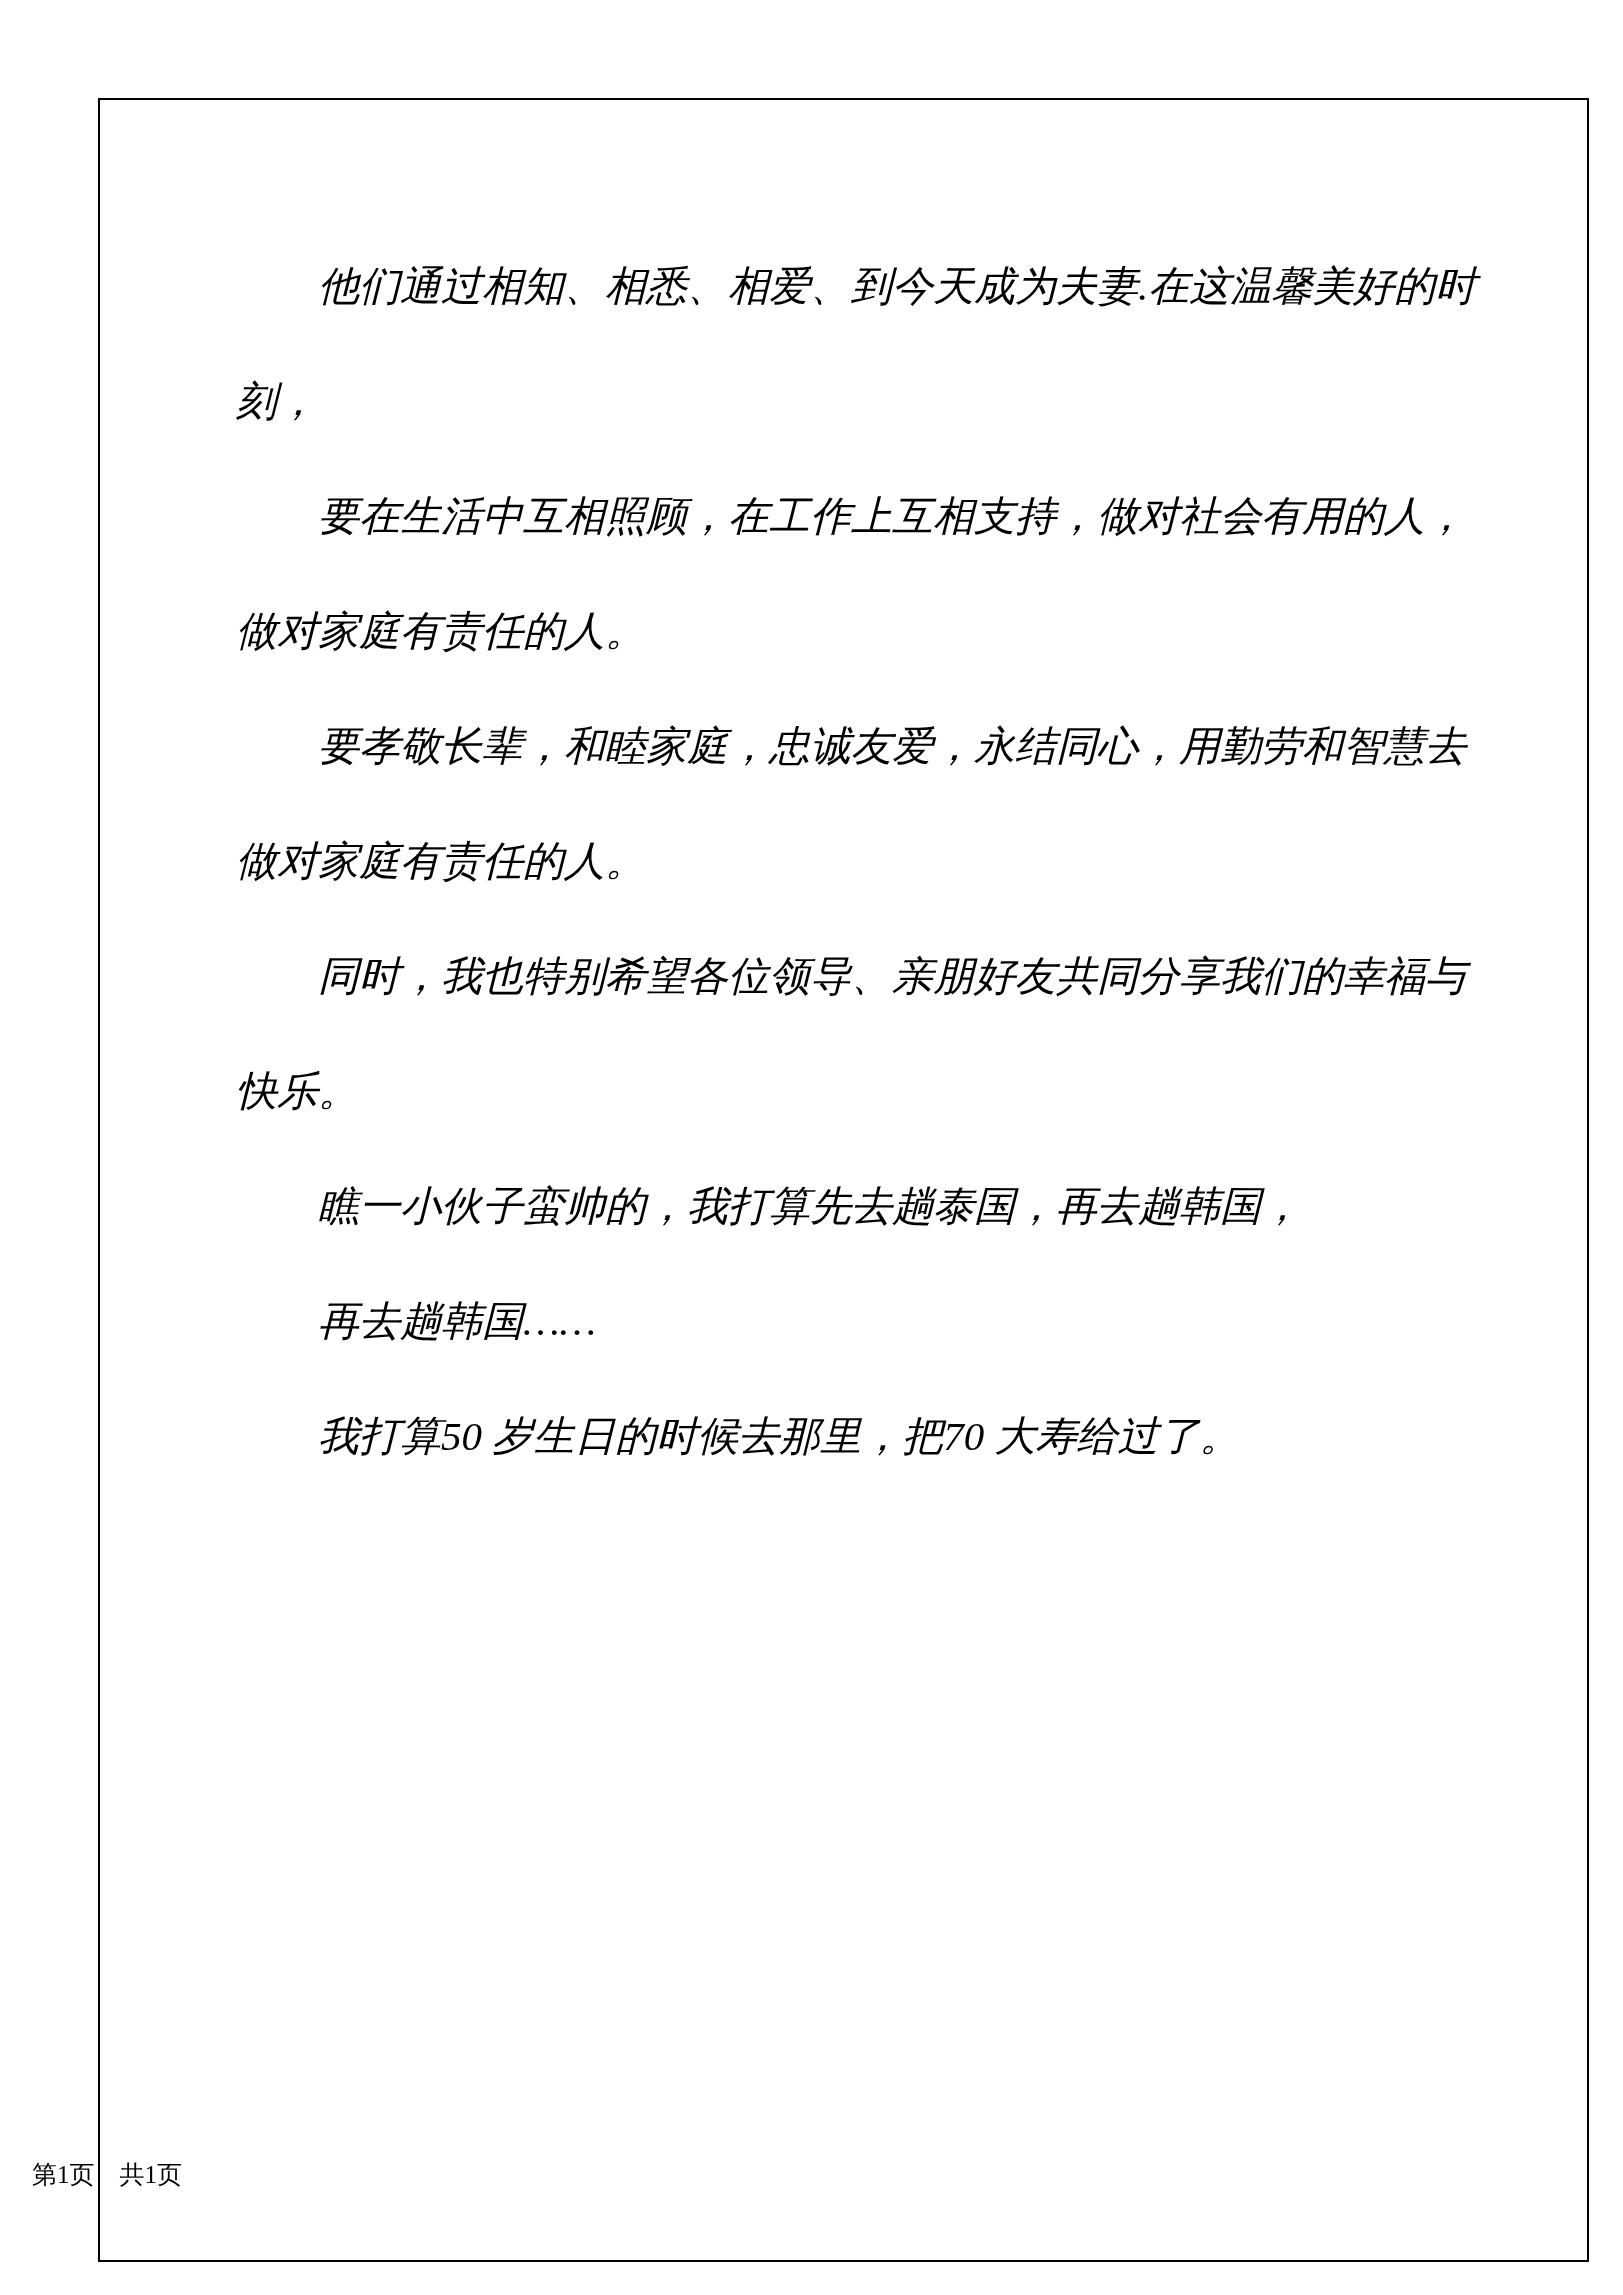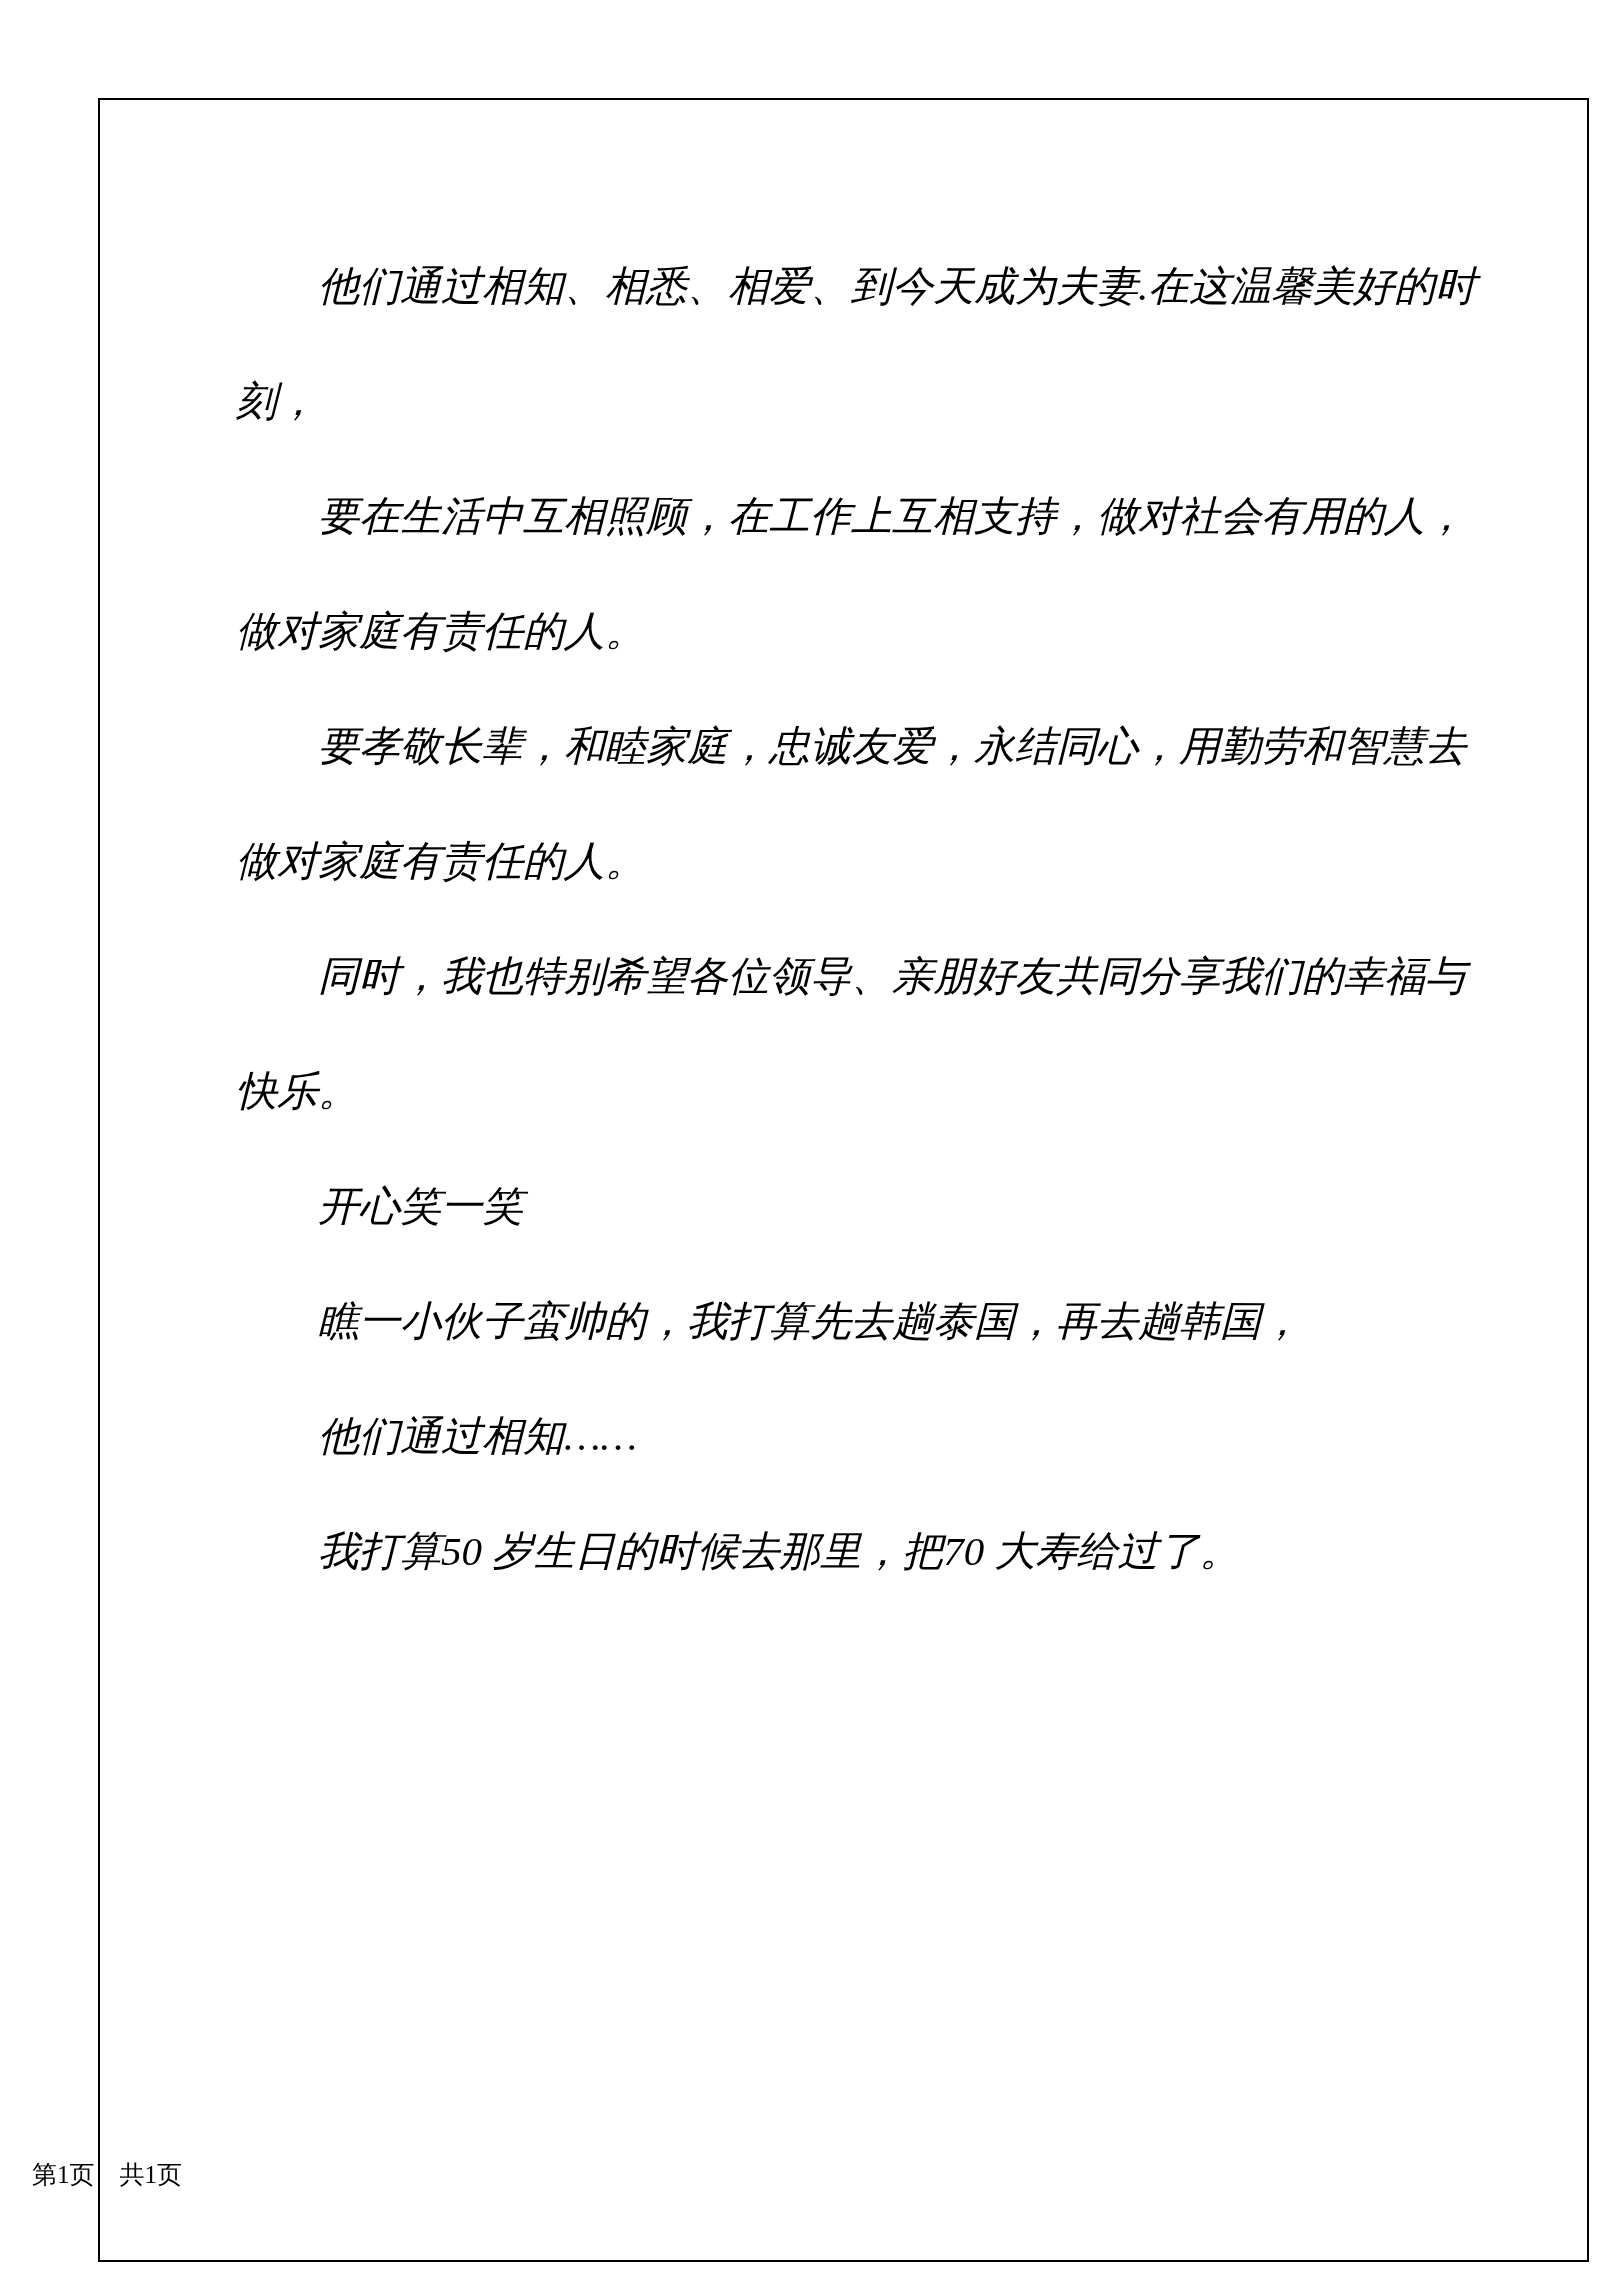--- a/index.html
+++ b/index.html
@@ -61,21 +61,20 @@
 
   <div class="content">
     <div class="line indent">他们通过相知、相悉、相爱、到今天成为夫妻.在这温馨美好的时</div>
     <div class="line">刻，</div>
     <div class="line indent">要在生活中互相照顾，在工作上互相支持，做对社会有用的人，</div>
     <div class="line">做对家庭有责任的人。</div>
     <div class="line indent">要孝敬长辈，和睦家庭，忠诚友爱，永结同心，用勤劳和智慧去</div>
     <div class="line">做对家庭有责任的人。</div>
     <div class="line indent">同时，我也特别希望各位领导、亲朋好友共同分享我们的幸福与</div>
     <div class="line">快乐。</div>
-    <div class="line indent">开心笑一笑</div>
     <div class="line indent">瞧一小伙子蛮帅的，我打算先去趟泰国，再去趟韩国，</div>
-    <div class="line indent">他们通过相知……</div>
+    <div class="line indent">再去趟韩国……</div>
     <div class="line indent">我打算50 岁生日的时候去那里，把70 大寿给过了。</div>
   </div>
 
   <div class="footer">第1页　共1页</div>
 </div>
 
 
 </body></html>

